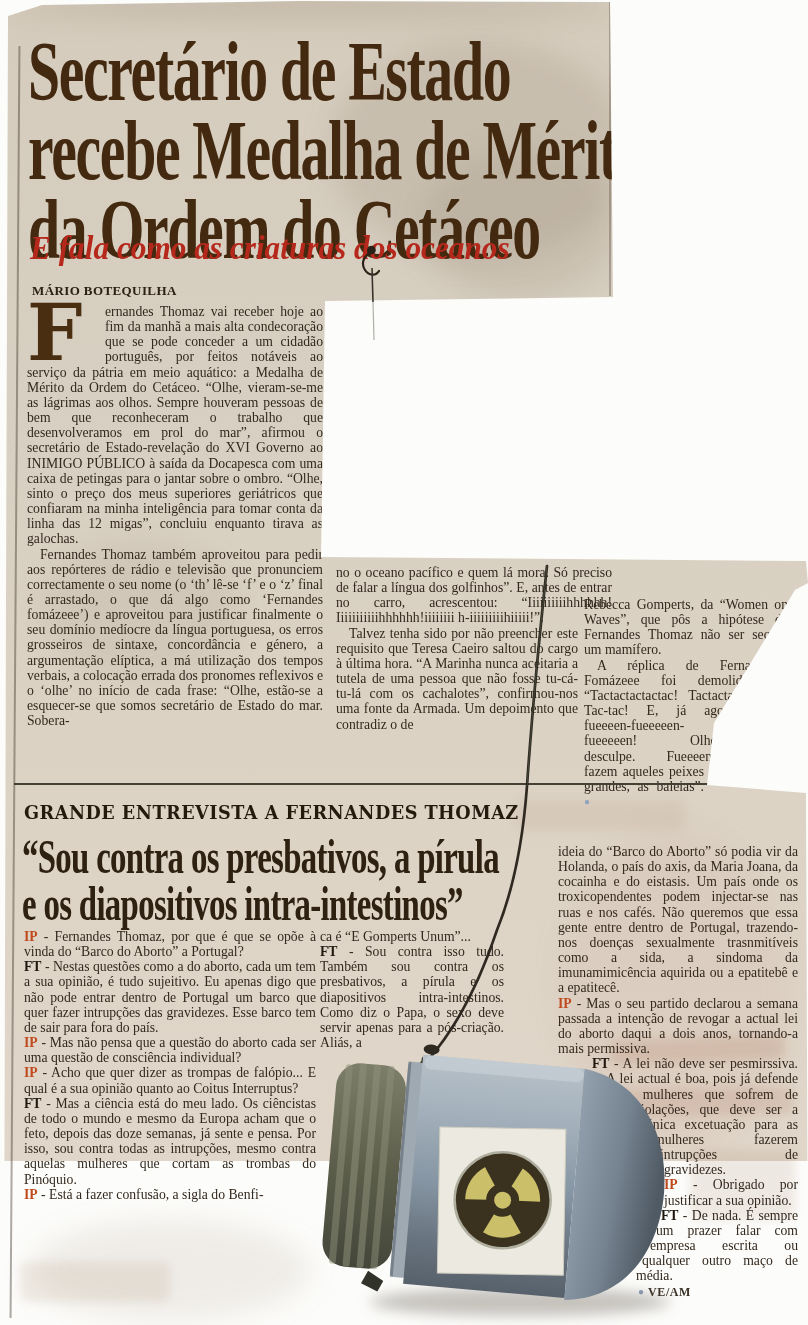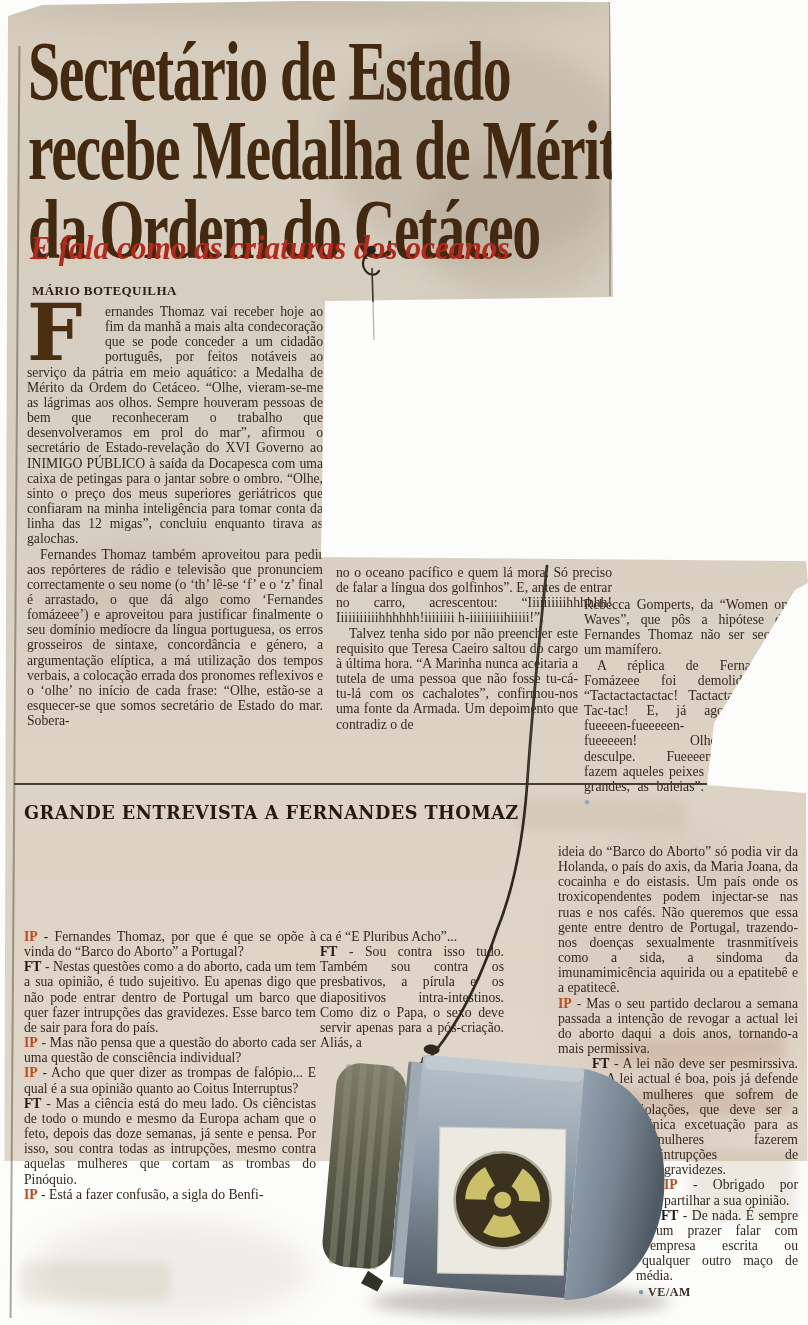--- a/index.html
+++ b/index.html
@@ -95,32 +95,36 @@
       <span class="stR" style="width:68px;"></span>
       <span class="stR" style="width:76px;"></span>
       <span class="stR" style="width:84px;"></span>
       <p class="ind"><span>A réplica de Fernandes Fomázeee foi demolidora: “Tactactactactac! Tactactac... Tac-tac! E, já agora, fueeeen-fueeeeen-fueeeeen! Olhe, desculpe. Fueeeen fazem aqueles peixes grandes, as baleias”. </span><span class="dotblue">●</span></p>
     </div>
 
     <div id="rule1"></div>
 
     <div id="kicker">GRANDE ENTREVISTA A FERNANDES THOMAZ</div>
 
+    <div class="abs" style="left:22px;top:833px;">
+      <div class="ivhl">“Sou contra os presbativos, a pírula</div>
+      <div class="ivhl">e os diapositivos intra-intestinos”</div>
+    </div>
 
     <div class="col" style="left:24px;top:929px;width:292px;">
       <p class="qa"><b class="sp ip">IP</b><span> - Fernandes Thomaz, por que é que se opõe à vinda do “Barco do Aborto” a Portugal?</span></p>
       <p class="qa"><b class="sp ft">FT</b><span> - Nestas questões como a do aborto, cada um tem a sua opinião, é tudo sujeitivo. Eu apenas digo que não pode entrar dentro de Portugal um barco que quer fazer intrupções das gravidezes. Esse barco tem de sair para fora do país.</span></p>
       <p class="qa"><b class="sp ip">IP</b><span> - Mas não pensa que a questão do aborto cada ser uma questão de consciência individual?</span></p>
       <p class="qa"><b class="sp ip">IP</b><span> - Acho que quer dizer as trompas de falópio... E qual é a sua opinião quanto ao Coitus Interruptus?</span></p>
       <p class="qa"><b class="sp ft">FT</b><span> - Mas a ciência está do meu lado. Os ciêncistas de todo o mundo e mesmo da Europa acham que o feto, depois das doze semanas, já sente e pensa. Por isso, sou contra todas as intrupções, mesmo contra aquelas mulheres que cortam as trombas do Pinóquio.</span></p>
       <p class="qa"><b class="sp ip">IP</b><span> - Está a fazer confusão, a sigla do Benfi-</span></p>
     </div>
 
     <div class="col" style="left:320px;top:929px;width:184px;">
-      <p class="qa"><span>ca é “E Pluribus Acho”...</span></p>
+      <p class="qa"><span>ca é “E Gomperts Unum”...</span></p>
       <p class="qa"><b class="sp ft">FT</b><span> - Sou contra isso tudo. Também sou contra os presbativos, a pírula e os diapositivos intra-intestinos. Como diz o Papa, o sexo deve servir apenas para a pós-criação. Aliás, a</span></p>
     </div>
 
     <div class="col" style="left:558px;top:844px;width:240px;">
       <p class="qa"><span>ideia do “Barco do Aborto” só podia vir da Holanda, o país do axis, da Maria Joana, da cocainha e do eistasis. Um país onde os troxicopendentes podem injectar-se nas ruas e nos cafés. Não queremos que essa gente entre dentro de Portugal, trazendo-nos doenças sexualmente trasnmitíveis como a sida, a sindoma da imunamimicência aquirida ou a epatitebê e a epatitecê.</span></p>
       <p class="qa"><b class="sp ip">IP</b><span> - Mas o seu partido declarou a semana passada a intenção de revogar a actual lei do aborto daqui a dois anos, tornando-a mais permissiva.</span></p>
       <span class="stL" style="width:20px;"></span>
       <span class="stL" style="width:34px;"></span>
       <span class="stL" style="width:48px;"></span>
       <span class="stL" style="width:62px;"></span>
@@ -129,21 +133,21 @@
       <span class="stL" style="width:96px;"></span>
       <span class="stL" style="width:102px;"></span>
       <span class="stL" style="width:106px;"></span>
       <span class="stL" style="width:106px;"></span>
       <span class="stL" style="width:103px;"></span>
       <span class="stL" style="width:98px;"></span>
       <span class="stL" style="width:92px;"></span>
       <span class="stL" style="width:84px;"></span>
       <span class="stL" style="width:78px;"></span>
       <p class="qa"><b class="sp ft">FT</b><span> - A lei não deve ser pesmirssiva. A lei actual é boa, pois já defende as mulheres que sofrem de violações, que deve ser a única excetuação para as mulheres fazerem intrupções de gravidezes.</span></p>
-      <p class="qa"><b class="sp ip">IP</b><span> - Obrigado por partilhar a sua opinião.</span></p>
+      <p class="qa"><b class="sp ip">IP</b><span> - Obrigado por justificar a sua opinião.</span></p>
       <p class="qa"><b class="sp ft">FT</b><span> - De nada. É sempre um prazer falar com empresa escrita ou qualquer outro maço de média.</span></p>
       <div id="credit"><span class="dotblue">●</span> <span>VE/AM</span></div>
     </div>
   </div>
 
   <div class="stain" style="left:370px;top:1288px;width:300px;height:28px;background:rgba(70,60,45,.30);filter:blur(7px);"></div>
 
   <svg class="abs" width="808" height="1325" viewBox="0 0 808 1325" style="left:0;top:0;pointer-events:none;">
     <g>
       <circle cx="371.5" cy="250" r="4.3" fill="#2a2118"></circle>

